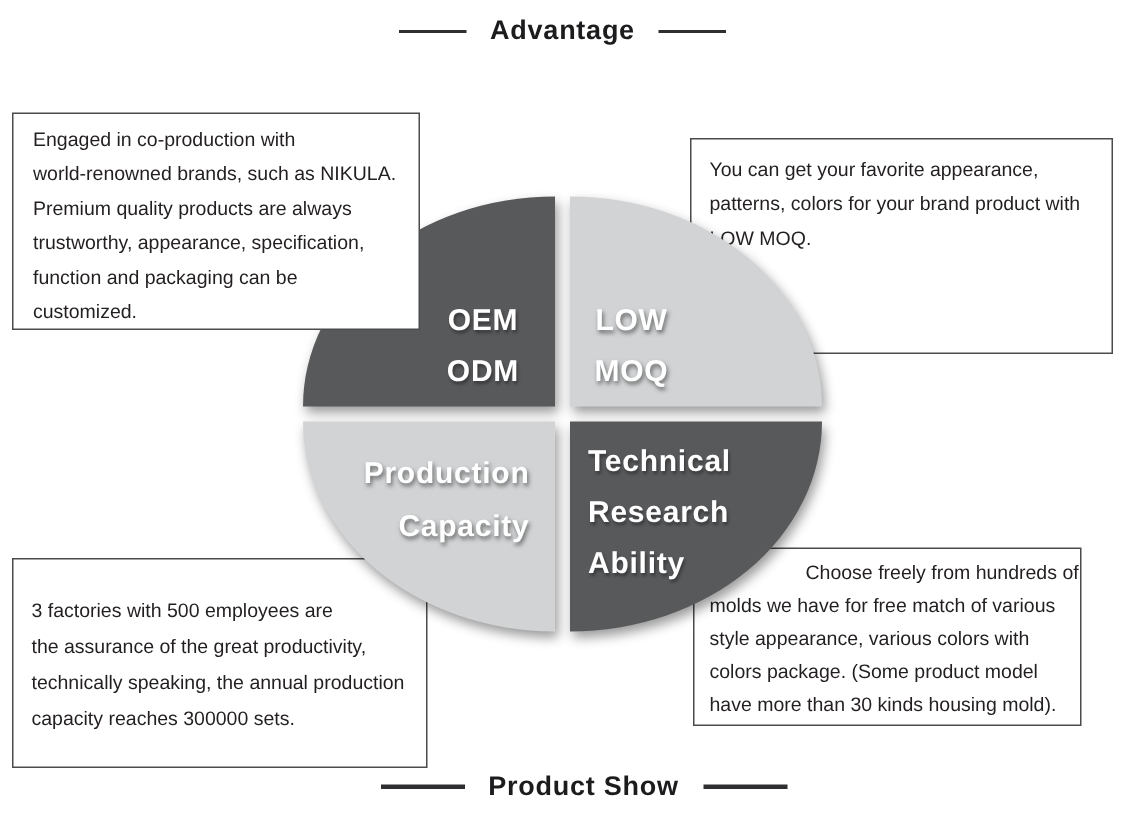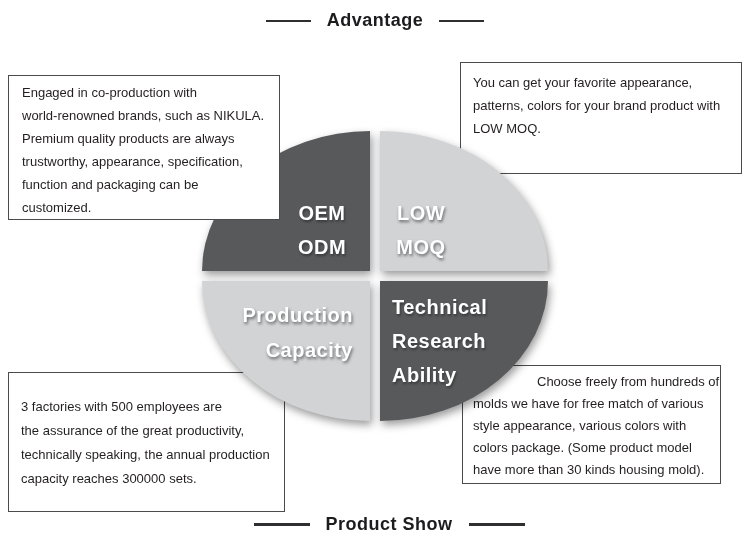--- a/index.html
+++ b/index.html
@@ -24,21 +24,21 @@
   .section-title.bottom .rule { width:56px; }
 
   
   .box {
     position:absolute; background:#ffffff; border:1px solid #4b4b4d;
     color:#231f20; font-size:13px; z-index:1;
   }
   .box .line { line-height:24px; white-space:nowrap; }
   .box-tl { left:8px;  top:75px;  width:272px; height:145px; padding:5px 13px; z-index:3; }
   .box-tl .line { line-height:23px; }
-  .box-tr { left:460px; top:62px;  width:282px; height:112px; padding:8px 12px; }
+  .box-tr { left:460px; top:92px;  width:282px; height:144px; padding:8px 12px; }
   .box-tr .line { line-height:23px; }
   .box-bl { left:8px;  top:340px; width:277px; height:140px; padding:22px 12px 8px 12px;margin-top:32px; }
   .box-br { left:462px; top:365px; width:259px; height:119px; padding:5px 10px; }
   .box-br .line { line-height:22px; }
   .box-br .line.indent { text-indent:64px; }
 
   
   svg.pie { position:absolute; left:0; top:0; z-index:2; pointer-events:none; }
   .quad { filter: drop-shadow(2px 4px 4px rgba(0,0,0,0.40)); }
   .qlabel {

